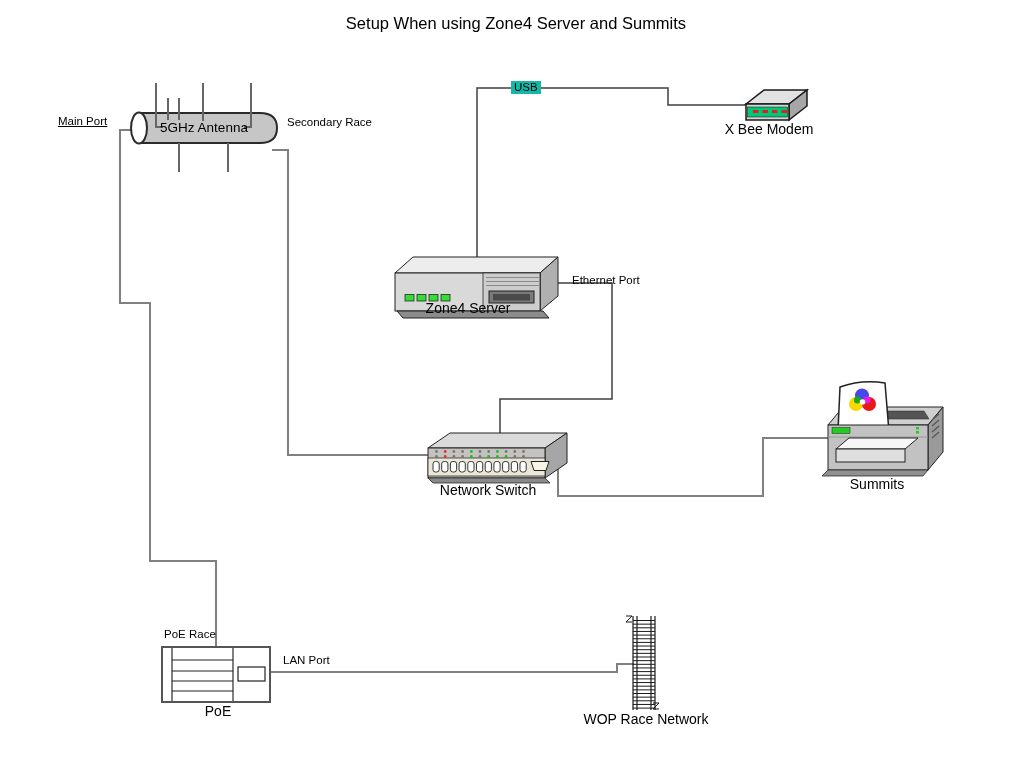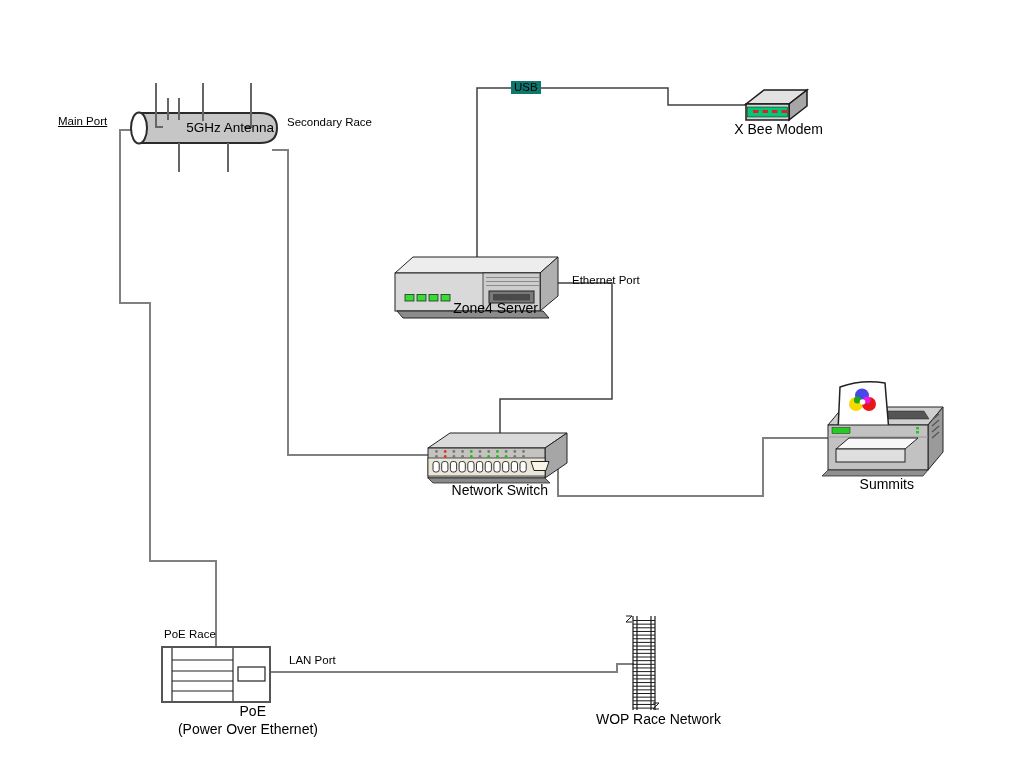--- a/index.html
+++ b/index.html
@@ -5,23 +5,23 @@
   html,body{margin:0;padding:0;background:#fff;}
   .canvas{
     position:relative;width:1032px;height:762px;background:#ffffff;
     font-family:"Liberation Sans",sans-serif;overflow:hidden;color:#000;
   }
   .canvas svg{position:absolute;left:0;top:0;}
   .lbl{position:absolute;white-space:nowrap;line-height:1.15;}
   .sm{font-size:11.5px;}
   .md{font-size:14px;}
   .title{font-size:16.5px;text-align:center;left:0;width:1032px;top:14px;}
-  .ctr{text-align:right;}
+  .ctr{text-align:center;}
   .rt{text-align:left;text-decoration:underline;}
-  .wbg{background:#0f766e;padding:0 3px;}
+  .wbg{background:#14b8a6;padding:0 3px;}
 </style>
 </head>
 <body>
 
 <div class="canvas">
 
   <svg width="1032" height="762" viewBox="0 0 1032 762">
 
     <g fill="none">
 
@@ -204,34 +204,34 @@
           <line x1="633" y1="697.15" x2="655" y2="697.15" stroke="#1a1a1a" stroke-width="1"></line>
           <line x1="633" y1="700.80" x2="655" y2="700.80" stroke="#1a1a1a" stroke-width="1"></line>
           <line x1="633" y1="704.45" x2="655" y2="704.45" stroke="#1a1a1a" stroke-width="1"></line>
           <line x1="633" y1="708.10" x2="655" y2="708.10" stroke="#1a1a1a" stroke-width="1"></line>
         </g>
       <path d="M626,616 h6 l-6,6 h6" stroke-width="1"></path>
       <path d="M653,703 h6 l-6,6 h6" stroke-width="1"></path>
     </g>
   </svg>
 
+  <div class="lbl title">Setup When using Zone4 Server and Summits</div>
 
   <div class="lbl sm rt" style="left:58px;top:115px;width:68px;">Main Port</div>
   <div class="lbl sm" style="left:287px;top:116px;">Secondary Race</div>
   <div class="lbl ctr" style="left:134px;top:120px;width:140px;font-size:13.5px;">5GHz Antenna</div>
 
   <div class="lbl sm wbg" style="left:511px;top:81px;">USB</div>
   <div class="lbl sm" style="left:572px;top:262px;margin-top:12px;">Ethernet Port</div>
   <div class="lbl md ctr" style="left:398px;top:300px;width:140px;">Zone4 Server</div>
 
   <div class="lbl md ctr" style="left:715px;top:121px;width:108px;">X Bee Modem</div>
 
   <div class="lbl md ctr" style="left:428px;top:482px;width:120px;">Network Switch</div>
 
   <div class="lbl md ctr" style="left:840px;top:476px;width:74px;">Summits</div>
 
   <div class="lbl sm" style="left:164px;top:628px;">PoE Race</div>
-  <div class="lbl sm" style="left:289px;top:654px;">LAN Port</div>
+  <div class="lbl sm" style="left:283px;top:654px;">LAN Port</div>
   <div class="lbl md ctr" style="left:170px;top:703px;width:96px;">PoE</div>
-  <div class="lbl md ctr" style="left:118px;top:721px;width:200px;">(Power Over Ethernet)</div>
 
   <div class="lbl md ctr" style="left:571px;top:711px;width:150px;">WOP Race Network</div>
 </div>
 
 </body></html>

